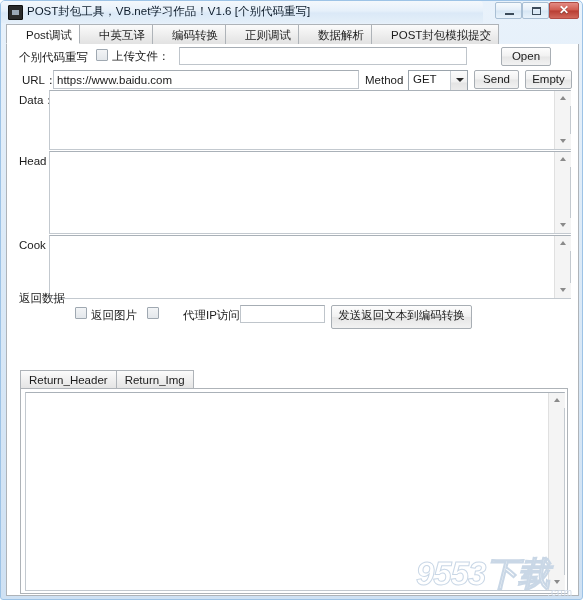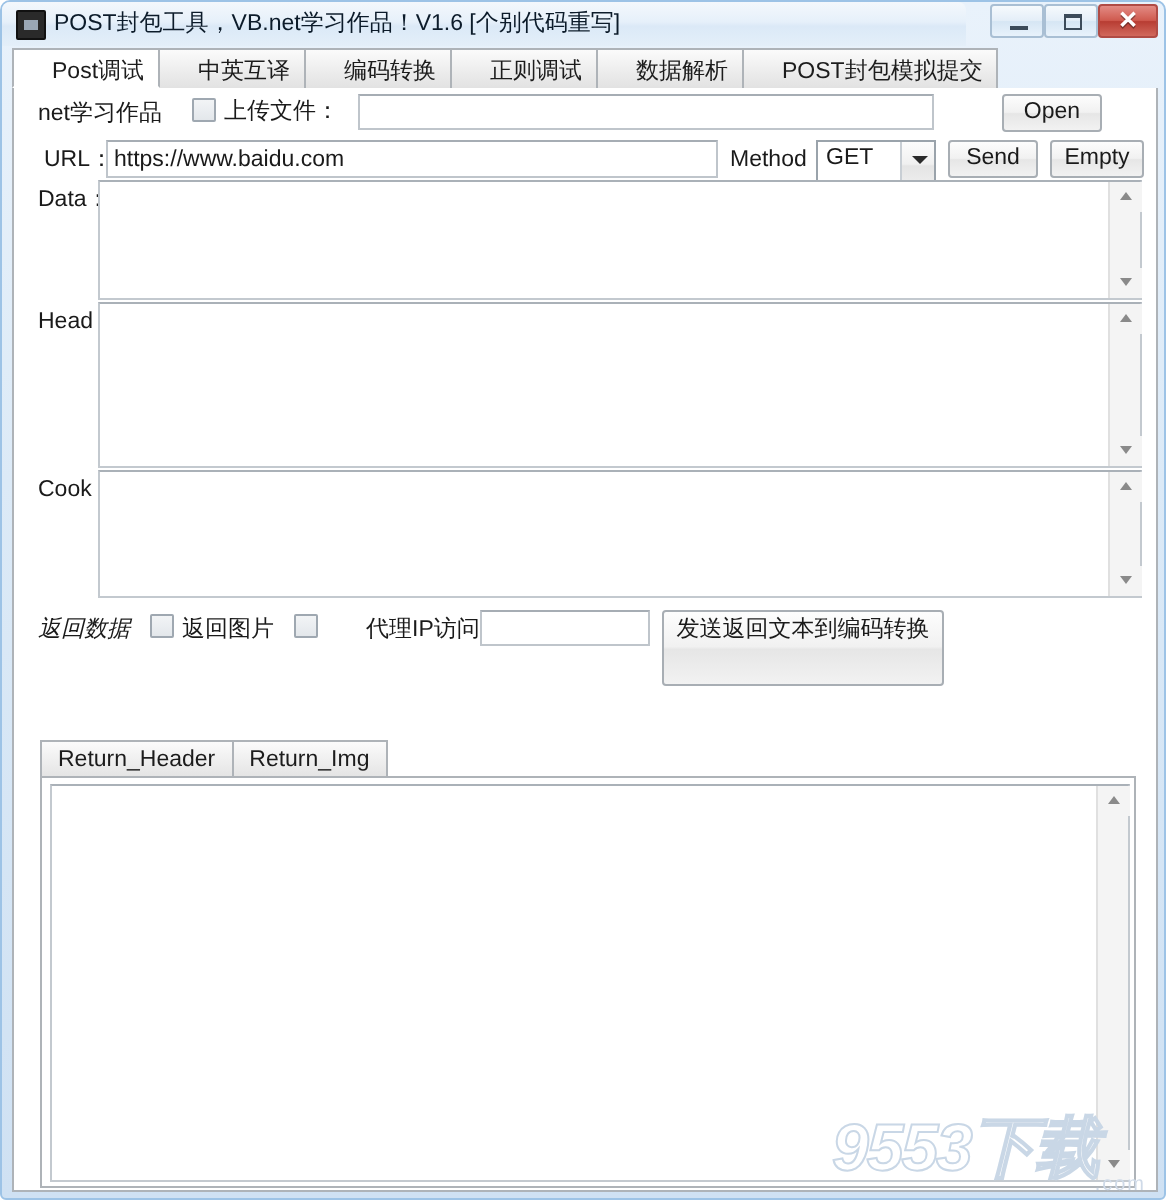--- a/index.html
+++ b/index.html
@@ -340,21 +340,21 @@
     <div class="tab active">Post调试</div>
     <div class="tab">中英互译</div>
     <div class="tab">编码转换</div>
     <div class="tab">正则调试</div>
     <div class="tab">数据解析</div>
     <div class="tab">POST封包模拟提交</div>
   </div>
 
   <div id="page">
 
-    <div class="lbl" style="left:12px; top:6px;">net学习作品</div>
+    <div class="lbl" style="left:12px; top:6px;">个别代码重写</div>
     <div class="cb" style="left:89px; top:5px;"></div>
     <div class="lbl" style="left:105px; top:5px;">上传文件：</div>
     <input class="txt" style="left: 172px; top: 3px; width: 288px; height: 18px;" type="text" value="">
     <div class="btn" style="left:466px; top:3px; width:50px; height:19px; line-height:17px;margin-left:28px;">Open</div>
 
     <div class="lbl" style="left:15px; top:29px;">URL：</div>
     <input class="txt" style="left: 46px; top: 26px; width: 306px; height: 19px;" type="text" value="https://www.baidu.com">
     <div class="lbl" style="left:358px; top:29px;">Method：</div>
     <div class="combo" style="left:401px; top:26px; width:60px; height:25px;">
       <div class="val">GET</div>
@@ -380,27 +380,27 @@
     </div>
 
     <div class="lbl" style="left:12px; top:194px;">Cook：</div>
     <div class="mtxt" style="left:42px; top:191px; width:522px; height:64px;">
       <div class="vbar">
         <div class="arr up"></div>
         <div class="arr dn"></div>
       </div>
     </div>
 
-    <div class="lbl" style="left:12px; top:264px;font-style:italic;">返回数据</div>
+    <div class="lbl" style="left:12px; top:247px;">返回数据</div>
     <div class="cb" style="left:68px; top:263px;"></div>
     <div class="lbl" style="left:84px; top:264px;">返回图片</div>
     <div class="cb" style="left:140px; top:263px;"></div>
     <div class="lbl" style="left:156px; top:264px;margin-left:20px;">代理IP访问：</div>
     <input class="txt" style="left: 233px; top: 261px; width: 85px; height: 18px;" type="text" value="">
-    <div class="btn" style="left:324px; top:261px; width:141px; height:38px; line-height:18px;">发送返回文本到编码转换</div>
+    <div class="btn" style="left:324px; top:261px; width:141px; height:24px; line-height:18px;">发送返回文本到编码转换</div>
 
     <div id="btabstrip">
       <div class="btab">Return_Header</div>
       <div class="btab">Return_Img</div>
     </div>
 
     <div id="bottom-panel">
       <div id="bottom-textbox" class="mtxt">
         <div class="vbar">
           <div class="arr up"></div>

